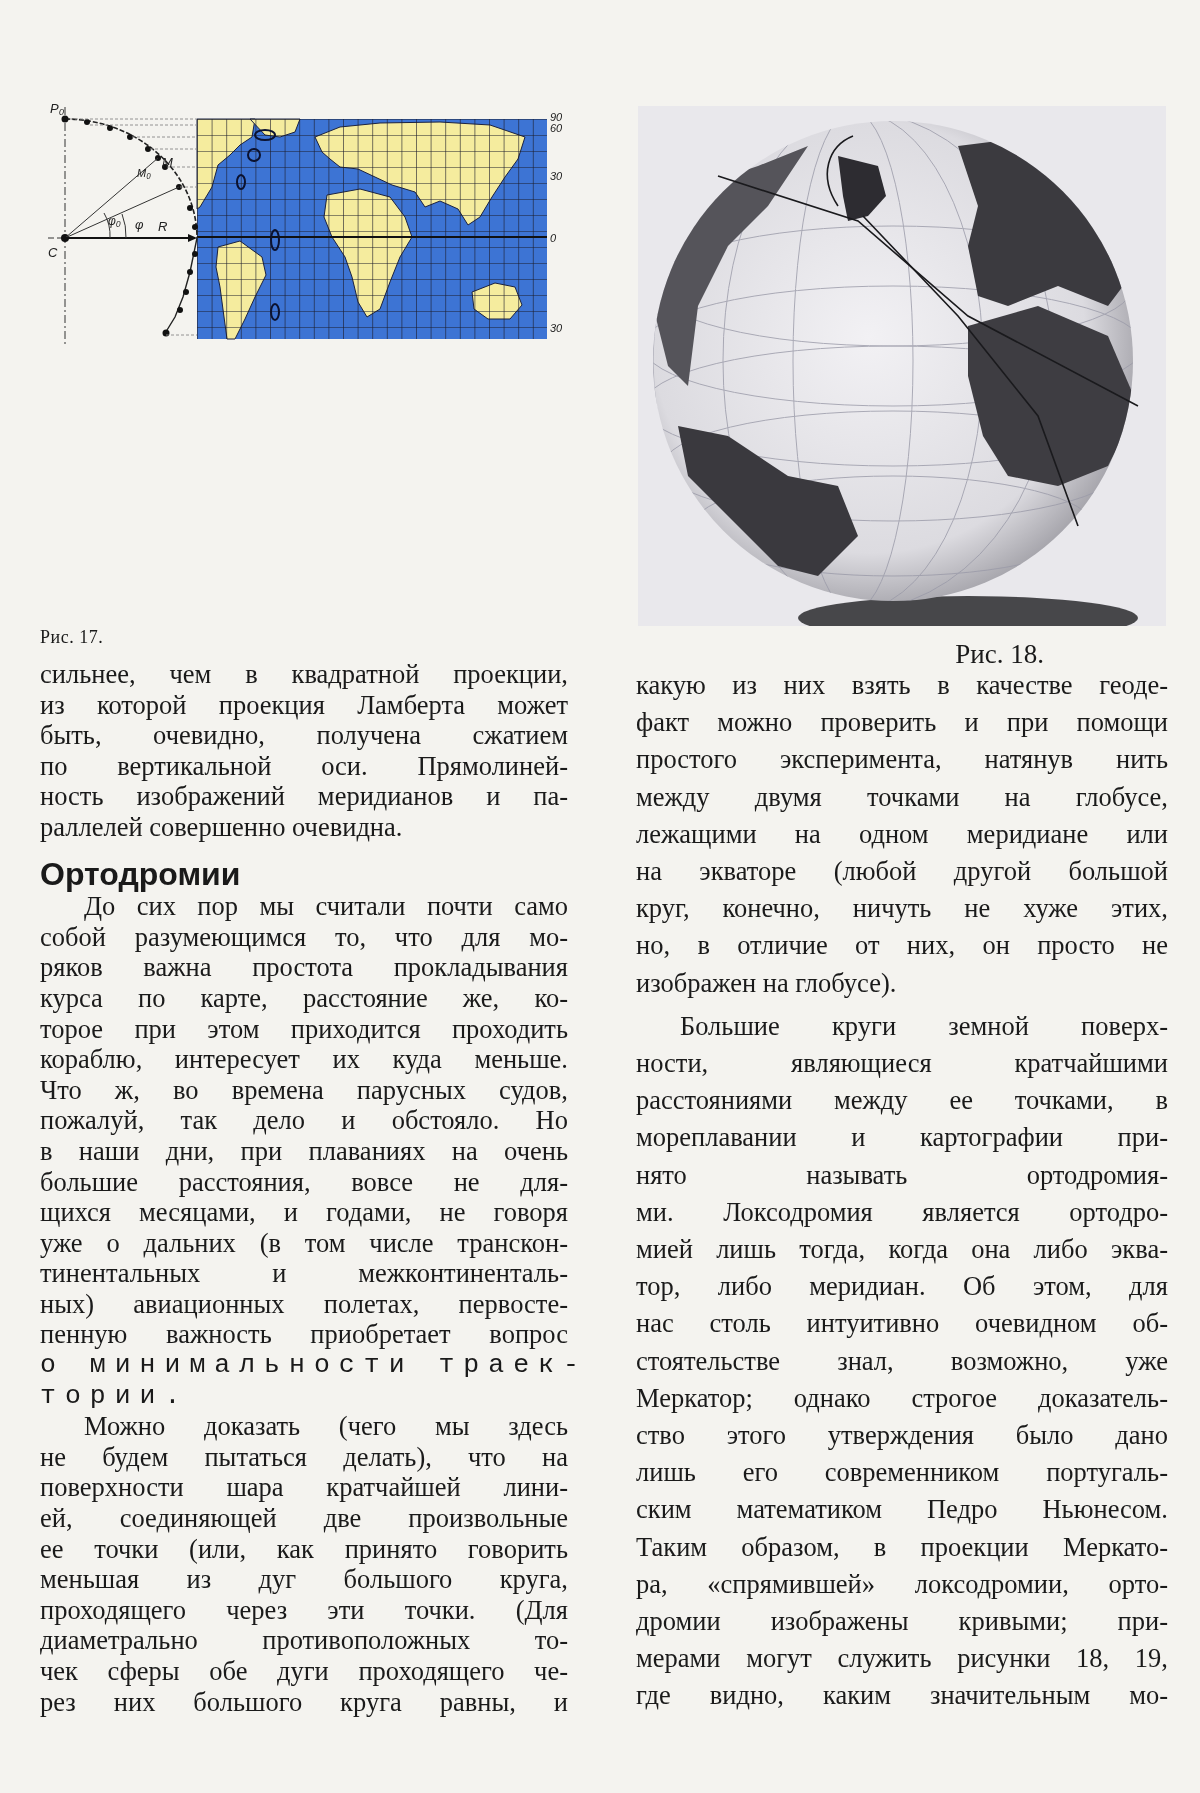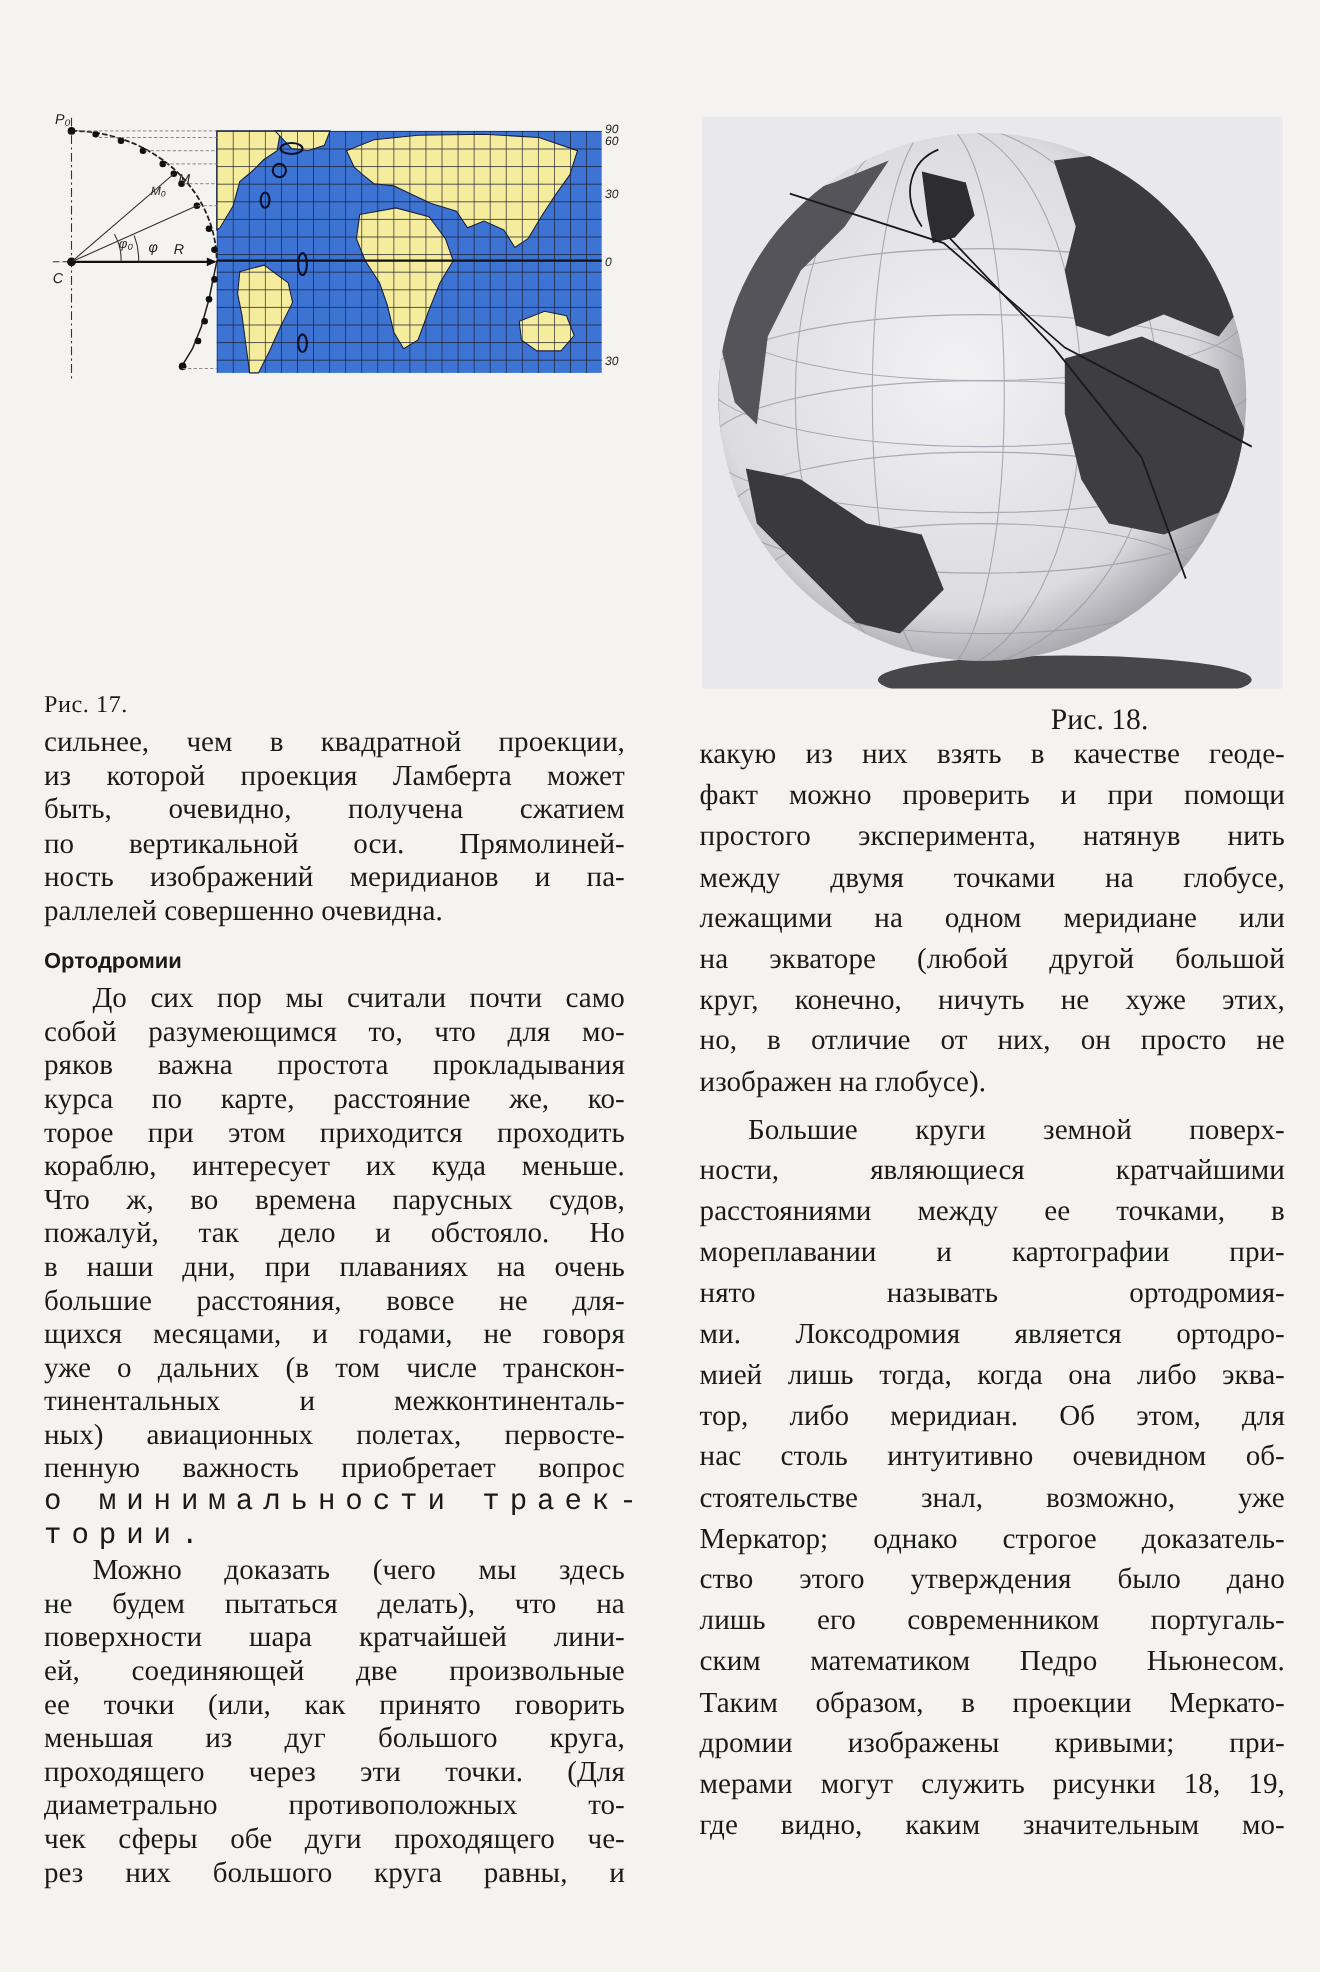--- a/index.html
+++ b/index.html
@@ -3,35 +3,35 @@
 <meta charset="utf-8">
 <style>
   html,body{margin:0;padding:0;}
   body{width:1200px;height:1793px;background:#f4f3ef;position:relative;overflow:hidden;
        font-family:"Liberation Serif","DejaVu Serif",serif;color:#1a1a1a;}
   .page{position:absolute;left:0;top:12px;width:1076px;height:1793px;margin-top:47px;}
 
   
   .fig17{position:absolute;left:40px;top:38px;width:540px;height:250px;}
   .fig17 svg{width:540px;height:250px;display:block;}
-  .cap17{position:absolute;left:40px;top:568px;font-size:22px;letter-spacing:0.5px;}
+  .cap17{position:absolute;left:40px;top:568px;font-size:18px;letter-spacing:0.5px;}
 
   
   .fig18{position:absolute;left:638px;top:47px;width:528px;height:520px;background:#e9e8ec;}
   .fig18 svg{width:528px;height:520px;display:block;}
   .cap18{position:absolute;right:32px;top:580px;font-size:27px;}
 
   .col{position:absolute;font-size:26.5px;line-height:30.6px;text-align:justify;}
   .col p{margin:0;}
   .col .line{display:block;text-align:justify;text-align-last:justify;white-space:nowrap;}
   .col .line.last{text-align-last:left;}
   .col .ind{text-indent:44px;}
   .left{left:40px;top:600px;width:528px;}
   .right{left:636px;top:608px;width:532px;line-height:37.2px;}
-  .heading{font-family:"Liberation Sans","DejaVu Sans",sans-serif;font-weight:bold;font-size:20px;
+  .heading{font-family:"Liberation Sans","DejaVu Sans",sans-serif;font-weight:bold;font-size:32px;
            margin-top:16px !important;margin-bottom:2px !important;}
   .spaced{letter-spacing:9px;font-family:Liberation Mono, monospace;}
   .pnum{position:absolute;right:32px;top:1760px;font-family:Liberation Sans, sans-serif;font-weight:bold;font-size:26px;}
 </style>
 </head>
 <body>
 
 <div class="page">
 
   <div class="fig17">
@@ -230,20 +230,21 @@
       <span class="line">ми. Локсодромия является ортодро-</span>
       <span class="line">мией лишь тогда, когда она либо эква-</span>
       <span class="line">тор, либо меридиан. Об этом, для</span>
       <span class="line">нас столь интуитивно очевидном об-</span>
       <span class="line">стоятельстве знал, возможно, уже</span>
       <span class="line">Меркатор; однако строгое доказатель-</span>
       <span class="line">ство этого утверждения было дано</span>
       <span class="line">лишь его современником португаль-</span>
       <span class="line">ским математиком Педро Ньюнесом.</span>
       <span class="line">Таким образом, в проекции Меркато-</span>
+      <span class="line">ра, «спрямившей» локсодромии, орто-</span>
       <span class="line">дромии изображены кривыми; при-</span>
       <span class="line">мерами могут служить рисунки 18, 19,</span>
       <span class="line">где видно, каким значительным мо-</span>
     </p>
   </div>
 
   <div class="pnum">23</div>
 </div>
 
 </body></html>

